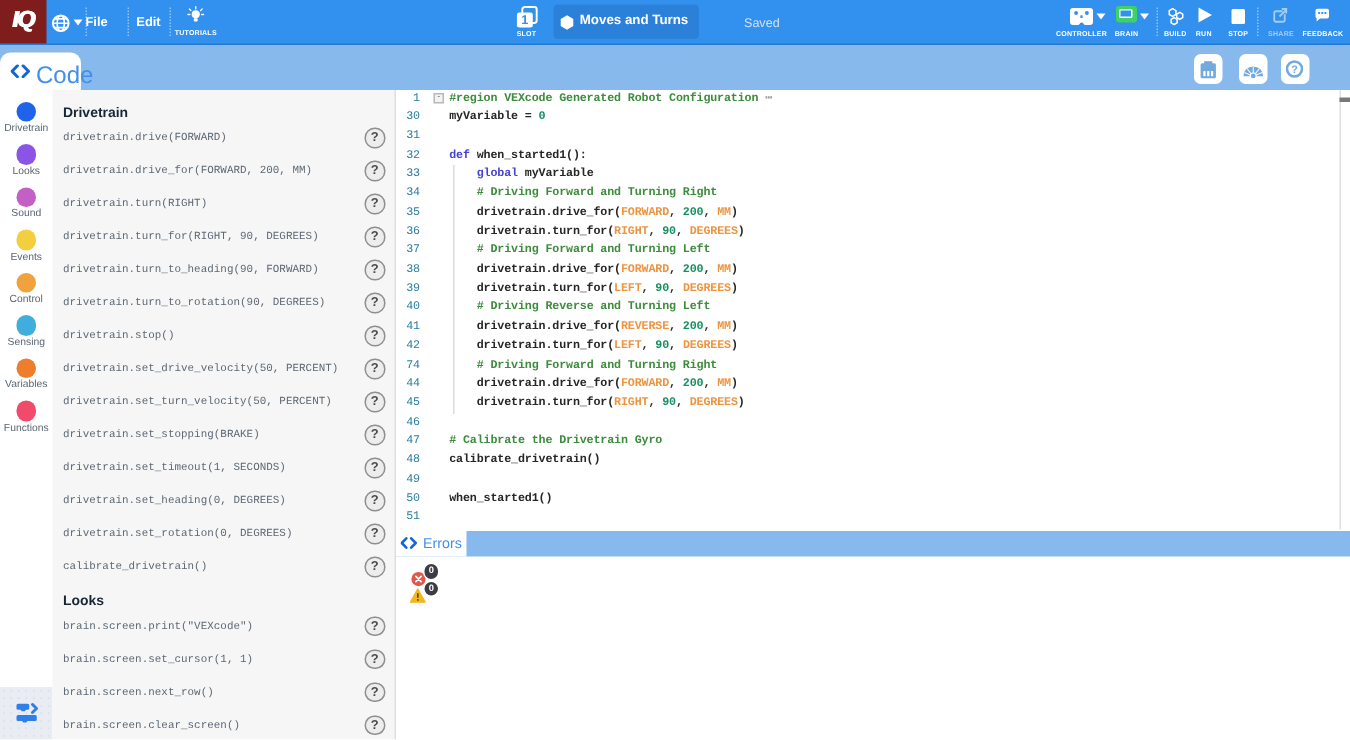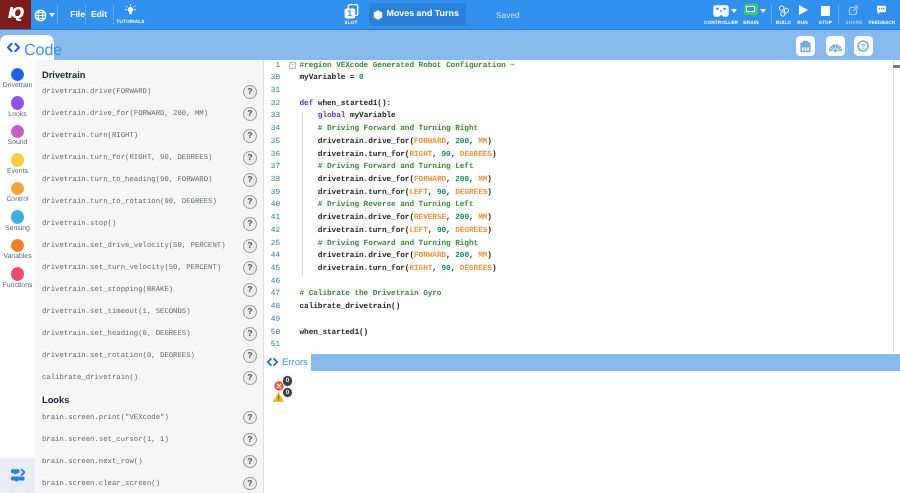--- a/index.html
+++ b/index.html
@@ -34,21 +34,21 @@
 <circle cx="6.5" cy="6.5" r="5.2" fill="none" stroke="#fff" stroke-width="1.4"></circle>
 <ellipse cx="6.5" cy="6.5" rx="2.4" ry="5.2" fill="none" stroke="#fff" stroke-width="1.1"></ellipse>
 <line x1="1.3" y1="6.5" x2="11.7" y2="6.5" stroke="#fff" stroke-width="1.1"></line>
 <line x1="2" y1="3.6" x2="11" y2="3.6" stroke="#fff" stroke-width="1.1"></line>
 <line x1="2" y1="9.4" x2="11" y2="9.4" stroke="#fff" stroke-width="1.1"></line>
 </svg>
 <div class="caret" style="left:48.5px;top:12.5px;"></div>
 <div class="vdot" style="left:57px;"></div>
 <div class="vdot" style="left:85px;"></div>
 <div class="vdot" style="left:112.5px;"></div>
-<div class="a" style="left:57px;top:0;width:28px;height:29px;color:#fff;font-size:8.6px;font-weight:bold;text-align:right;line-height:29px;">File</div>
+<div class="a" style="left:57px;top:0;width:28px;height:29px;color:#fff;font-size:8.6px;font-weight:bold;text-align:left;line-height:29px;">File</div>
 <div class="a" style="left:85px;top:0;width:28px;height:29px;color:#fff;font-size:8.6px;font-weight:bold;text-align:center;line-height:29px;">Edit</div>
 <svg class="a" style="left:124px;top:4px" width="13" height="11.5" viewBox="0 0 15 13">
 <g stroke="#fff" stroke-width="1" stroke-linecap="round">
 <line x1="7.5" y1="0.4" x2="7.5" y2="2"></line>
       <line x1="2.6" y1="2.2" x2="3.8" y2="3.4"></line>
 <line x1="12.4" y1="2.2" x2="11.2" y2="3.4"></line>
       <line x1="1.5" y1="6.4" x2="3" y2="6.4"></line>
 <line x1="13.5" y1="6.4" x2="12" y2="6.4"></line>
     </g>
 <circle cx="7.5" cy="6.3" r="3.1" fill="#fff"></circle>
@@ -218,21 +218,21 @@
 <div class="cl" style="top:110.38px;"><span class="ln">33</span><span class="ct">    <i class="k">global</i> myVariable</span></div>
 <div class="cl" style="top:123.10px;"><span class="ln">34</span><span class="ct">    <span class="c"># Driving Forward and Turning Right</span></span></div>
 <div class="cl" style="top:135.82px;"><span class="ln">35</span><span class="ct">    drivetrain.drive_for(<i class="o">FORWARD</i>, <i class="n">200</i>, <i class="o">MM</i>)</span></div>
 <div class="cl" style="top:148.54px;"><span class="ln">36</span><span class="ct">    drivetrain.turn_for(<i class="o">RIGHT</i>, <i class="n">90</i>, <i class="o">DEGREES</i>)</span></div>
 <div class="cl" style="top:161.26px;"><span class="ln">37</span><span class="ct">    <span class="c"># Driving Forward and Turning Left</span></span></div>
 <div class="cl" style="top:173.98px;"><span class="ln">38</span><span class="ct">    drivetrain.drive_for(<i class="o">FORWARD</i>, <i class="n">200</i>, <i class="o">MM</i>)</span></div>
 <div class="cl" style="top:186.70px;"><span class="ln">39</span><span class="ct">    drivetrain.turn_for(<i class="o">LEFT</i>, <i class="n">90</i>, <i class="o">DEGREES</i>)</span></div>
 <div class="cl" style="top:199.42px;"><span class="ln">40</span><span class="ct">    <span class="c"># Driving Reverse and Turning Left</span></span></div>
 <div class="cl" style="top:212.14px;"><span class="ln">41</span><span class="ct">    drivetrain.drive_for(<i class="o">REVERSE</i>, <i class="n">200</i>, <i class="o">MM</i>)</span></div>
 <div class="cl" style="top:224.86px;"><span class="ln">42</span><span class="ct">    drivetrain.turn_for(<i class="o">LEFT</i>, <i class="n">90</i>, <i class="o">DEGREES</i>)</span></div>
-<div class="cl" style="top:237.58px;"><span class="ln">25</span><span class="ct">    <span class="c"># Driving Forward and Turning Right</span></span></div>
+<div class="cl" style="top:237.58px;"><span class="ln">74</span><span class="ct">    <span class="c"># Driving Forward and Turning Right</span></span></div>
 <div class="cl" style="top:250.30px;"><span class="ln">44</span><span class="ct">    drivetrain.drive_for(<i class="o">FORWARD</i>, <i class="n">200</i>, <i class="o">MM</i>)</span></div>
 <div class="cl" style="top:263.02px;"><span class="ln">45</span><span class="ct">    drivetrain.turn_for(<i class="o">RIGHT</i>, <i class="n">90</i>, <i class="o">DEGREES</i>)</span></div>
 <div class="cl" style="top:275.74px;"><span class="ln">46</span><span class="ct"></span></div>
 <div class="cl" style="top:288.46px;"><span class="ln">47</span><span class="ct"><span class="c"># Calibrate the Drivetrain Gyro</span></span></div>
 <div class="cl" style="top:301.18px;"><span class="ln">48</span><span class="ct">calibrate_drivetrain()</span></div>
 <div class="cl" style="top:313.90px;"><span class="ln">49</span><span class="ct"></span></div>
 <div class="cl" style="top:326.62px;"><span class="ln">50</span><span class="ct">when_started1()</span></div>
 <div class="cl" style="top:339.34px;"><span class="ln">51</span><span class="ct"></span></div>
 <div class="a" style="left:264px;top:353.5px;width:636px;height:139.5px;background:#fff;"></div>
 <div class="a" style="left:264px;top:353.5px;width:636px;height:17px;background:#87b9ec;"></div>

